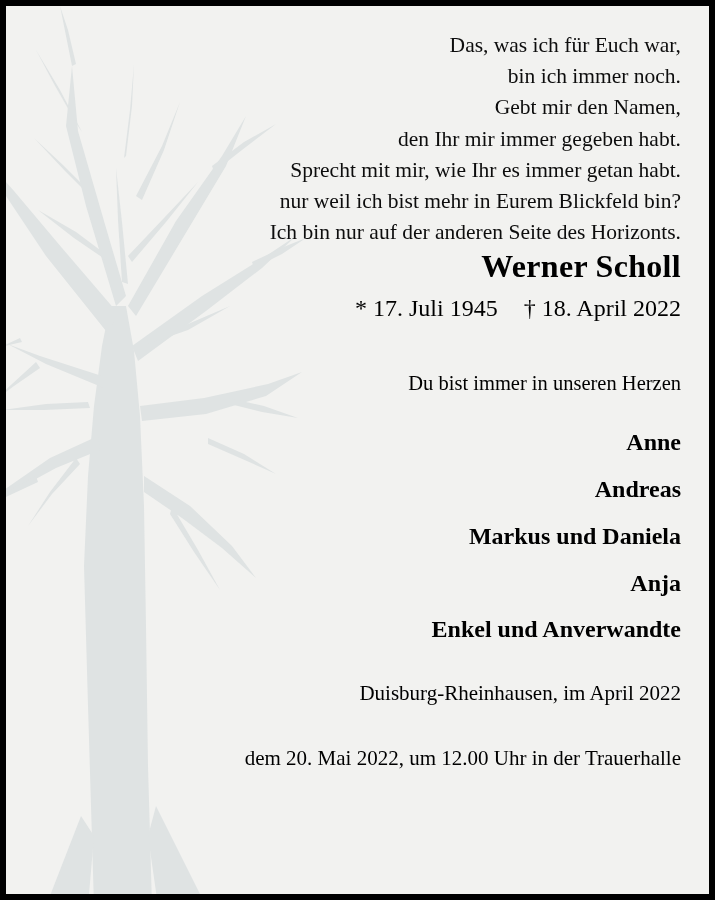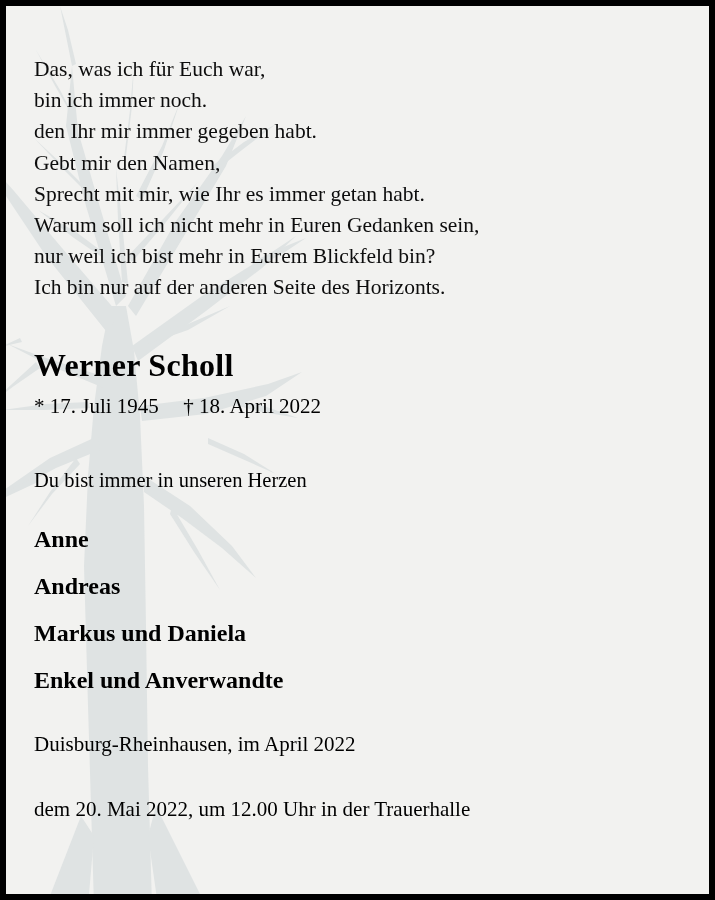--- a/index.html
+++ b/index.html
@@ -36,44 +36,43 @@
     pointer-events: none;
     z-index: 0;
   }
 
   .content {
     position: relative;
     z-index: 2;
     width: 100%;
     height: 100%;
     box-sizing: border-box;
-    padding: 40px 28px 10px 28px;
-    text-align: left;
+    padding: 16px 28px 10px 28px;
+    text-align: right;
   }
 
   .poem {
     margin-top: 8px;
     font-size: 21.5px;
     line-height: 1.45;
     color: #0d0d0d;
   }
   .poem .line {
     white-space: nowrap;
   }
 
   .name {
-    margin-top: 44px;
     font-size: 32px;
     font-weight: bold;
     letter-spacing: 0.3px;
   }
 
   .dates {
     margin-top: 10px;
-    font-size: 21px;
+    font-size: 24px;
   }
   .dates .sep {
     display: inline-block;
     width: 14px;
   }
 
   .dedication {
     margin-top: 50px;
     font-size: 20.5px;
   }
@@ -141,42 +140,42 @@
       <path d="M170 330 L212 318 L254 300 L212 324 L172 338 Z"></path>
       <path d="M112 396 L70 398 L26 404 L68 404 L114 402 Z"></path>
     </g>
   </svg>
 
   <div class="content">
 
     <div class="poem">
       <div class="line">Das, was ich für Euch war,</div>
       <div class="line">bin ich immer noch.</div>
+      <div class="line">Gebt mir den Namen,</div>
       <div class="line">den Ihr mir immer gegeben habt.</div>
-      <div class="line">Gebt mir den Namen,</div>
       <div class="line">Sprecht mit mir, wie Ihr es immer getan habt.</div>
-      <div class="line">Warum soll ich nicht mehr in Euren Gedanken sein,</div>
       <div class="line">nur weil ich bist mehr in Eurem Blickfeld bin?</div>
       <div class="line">Ich bin nur auf der anderen Seite des Horizonts.</div>
     </div>
 
     <div class="name">Werner Scholl</div>
 
     <div class="dates">
       <span>* 17. Juli 1945</span>
       <span class="sep"></span>
       <span>† 18. April 2022</span>
     </div>
 
     <div class="dedication">Du bist immer in unseren Herzen</div>
 
     <div class="survivors">
       <div>Anne</div>
       <div>Andreas</div>
       <div>Markus und Daniela</div>
+      <div>Anja</div>
       <div>Enkel und Anverwandte</div>
     </div>
 
     <div class="place-date">Duisburg-Rheinhausen, im April 2022</div>
 
     <div class="service">
       <div class="line">dem 20. Mai 2022, um 12.00 Uhr in der Trauerhalle</div>
 
     </div>
 

